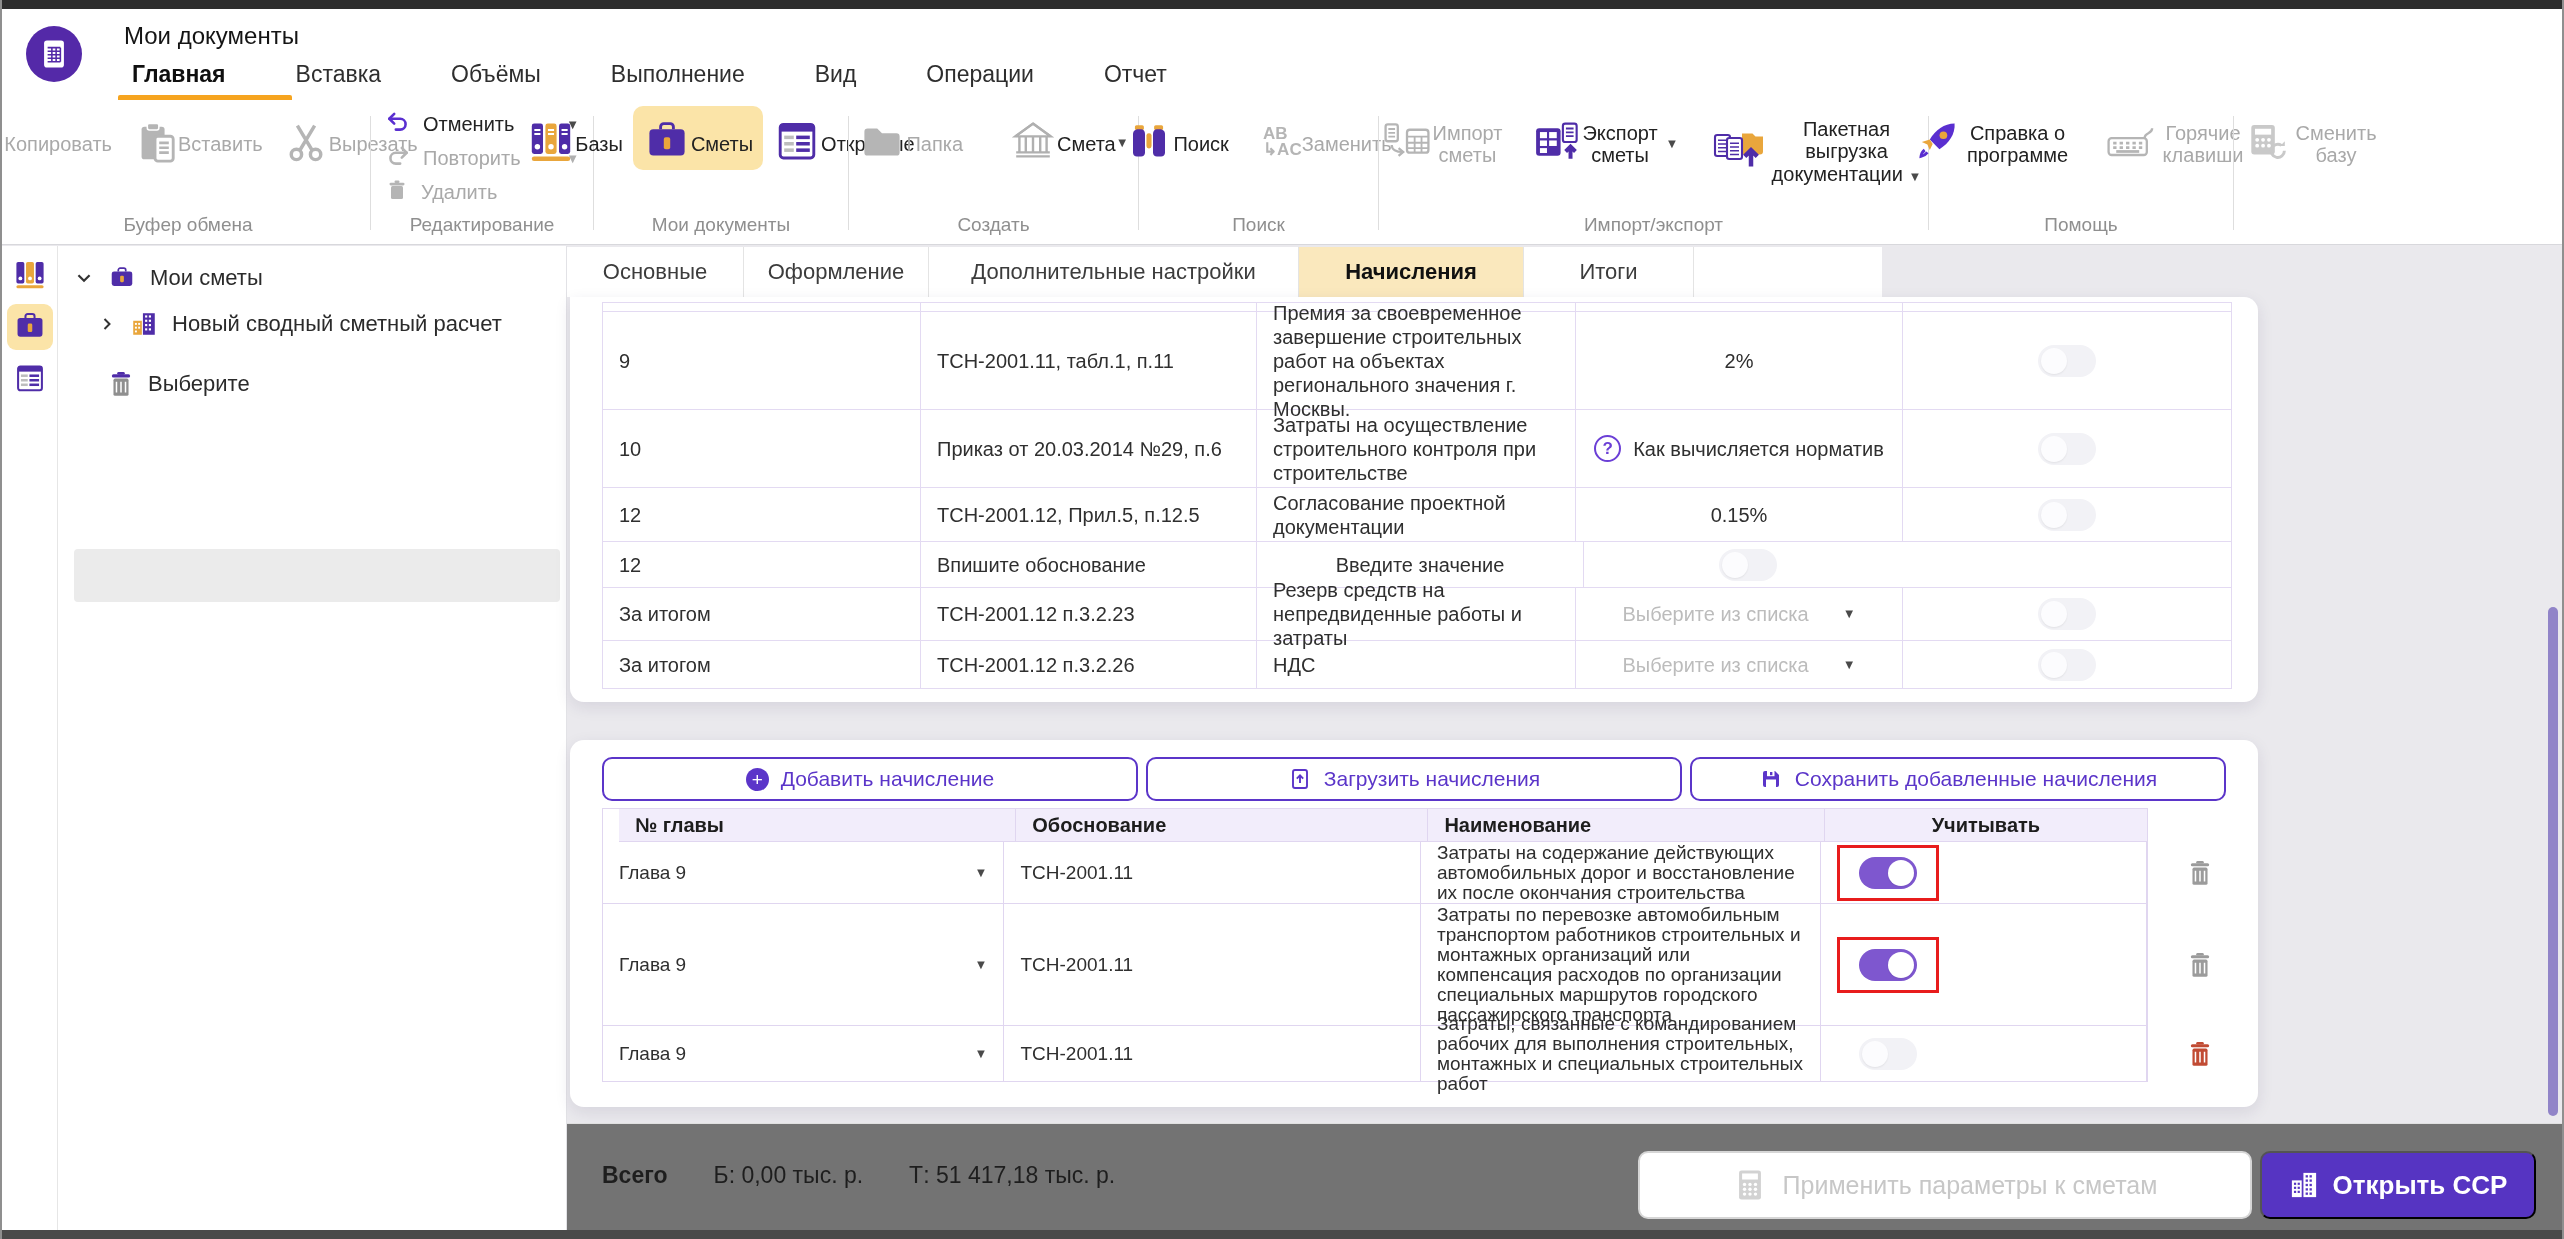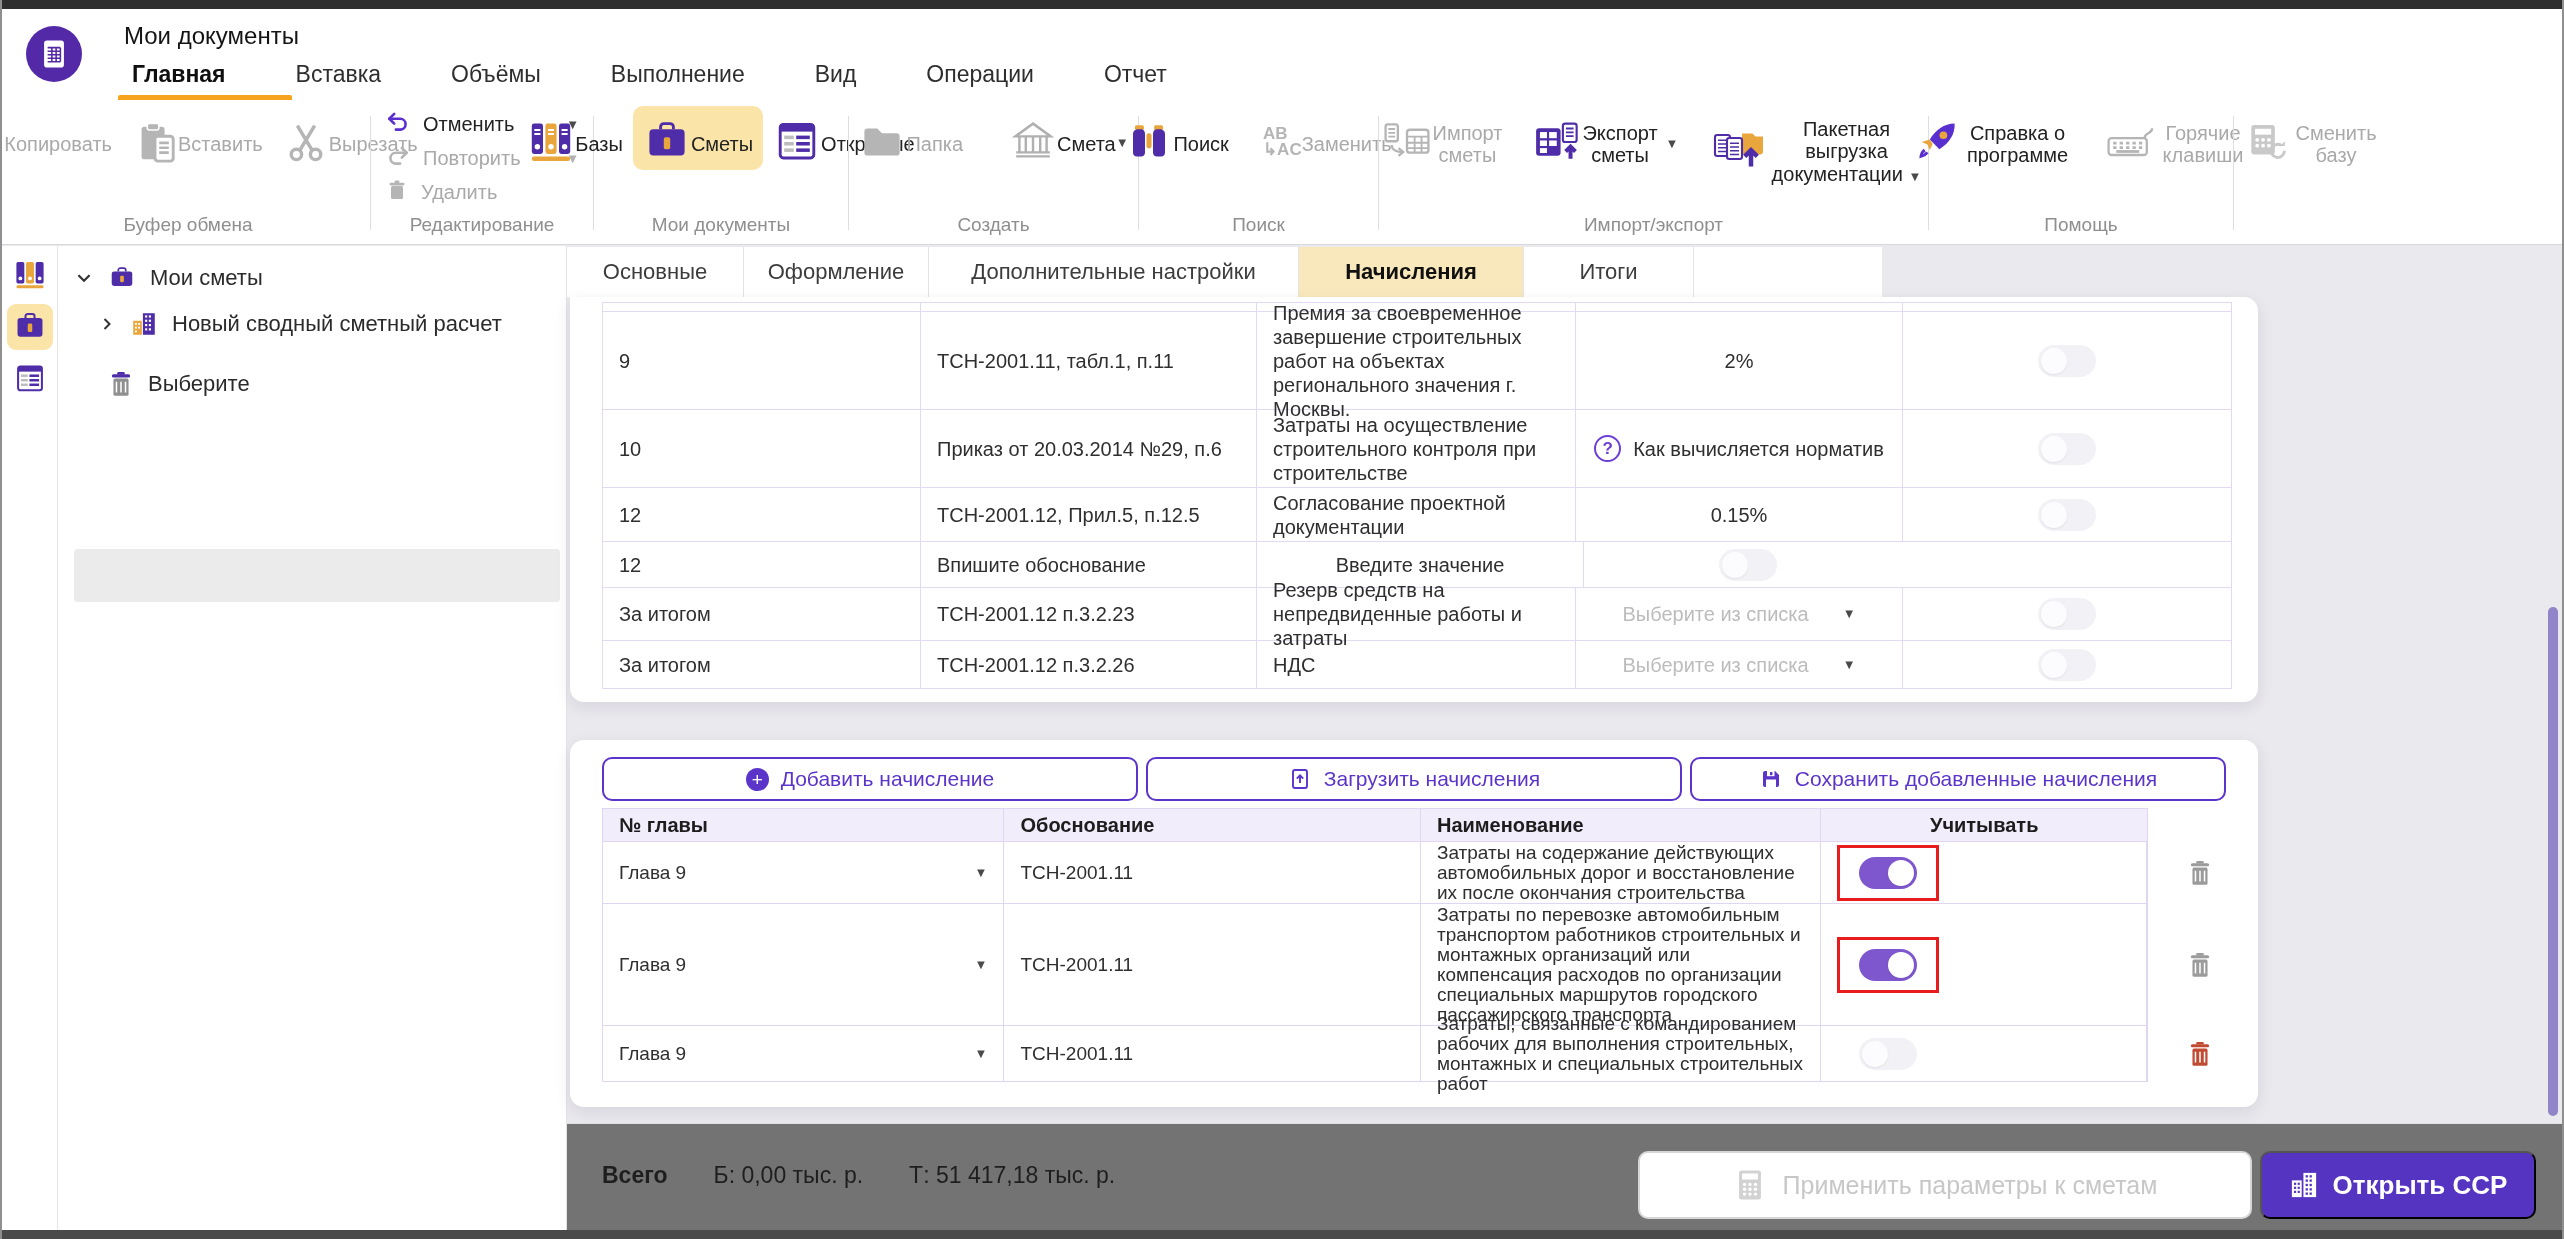--- a/index.html
+++ b/index.html
@@ -88,21 +88,21 @@
   .tglwrap { display:flex; align-items:center; justify-content:center; padding:9px 19px; border:3px solid transparent; }
   .tglwrap.hl { border-color:#e81c1c; }
 
   
   .btnrow { position:absolute; left:32px; top:17px; width:1624px; display:flex; gap:8px; }
   .obtn { flex:1; height:44px; border:2px solid #5b35c9; border-radius:10px; background:#fff; color:#5b35c9;
           font-size:21px; display:flex; align-items:center; justify-content:center; gap:12px; cursor:pointer; }
   .plusc { width:23px; height:23px; border-radius:50%; background:#5b35c9; color:#fff; font-size:19px;
            display:flex; align-items:center; justify-content:center; line-height:1; }
   .t2 { position:absolute; left:32px; top:68px; width:1546px; border:1px solid #e0d6f0; border-bottom:none; }
-  .t2-head { display:flex; background:#f2edfb; border-bottom:1px solid #e0d6f0; height:33px; }
+  .t2-head { display:flex; background:#f2edfb; border-bottom:1px solid #e0d6f0; height:33px;margin-left:16px; }
   .t2-head .h { font-size:20px; font-weight:bold; color:#1d1d1d; padding:4px 16px; display:flex; align-items:center;
                 border-right:1px solid #e0d6f0; }
   .t2-head .h:last-child { border-right:none; justify-content:center; }
   .t2-row { display:flex; border-bottom:1px solid #e0d6f0; position:relative; }
   .t2-row .c { border-right:1px solid #e0d6f0; padding:6px 16px; display:flex; align-items:center;
                font-size:19px; color:#2f2f2f; }
   .t2-row .c:last-child { border-right:none; justify-content:center; }
   .c2-ch  { width:402px; justify-content:space-between; }
   .c2-bas { width:417px; }
   .c2-nm  { width:401px; font-size:18px; line-height:20px; }

